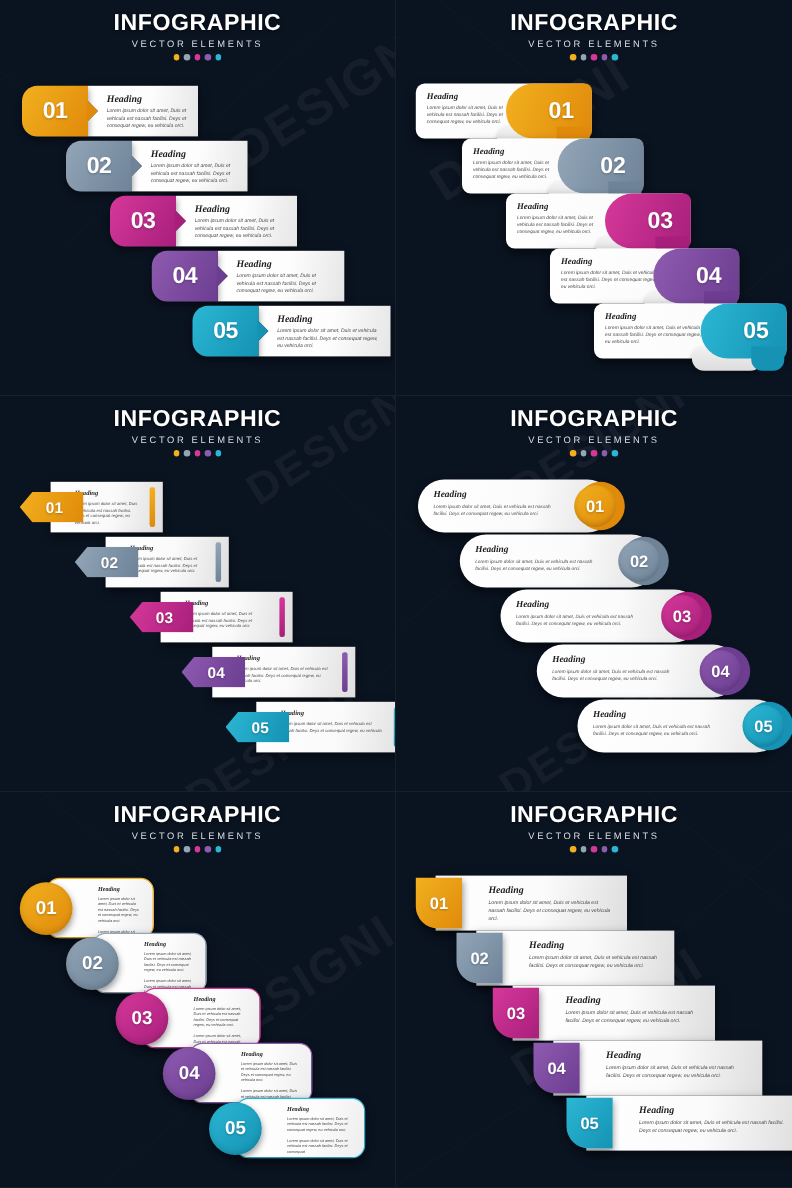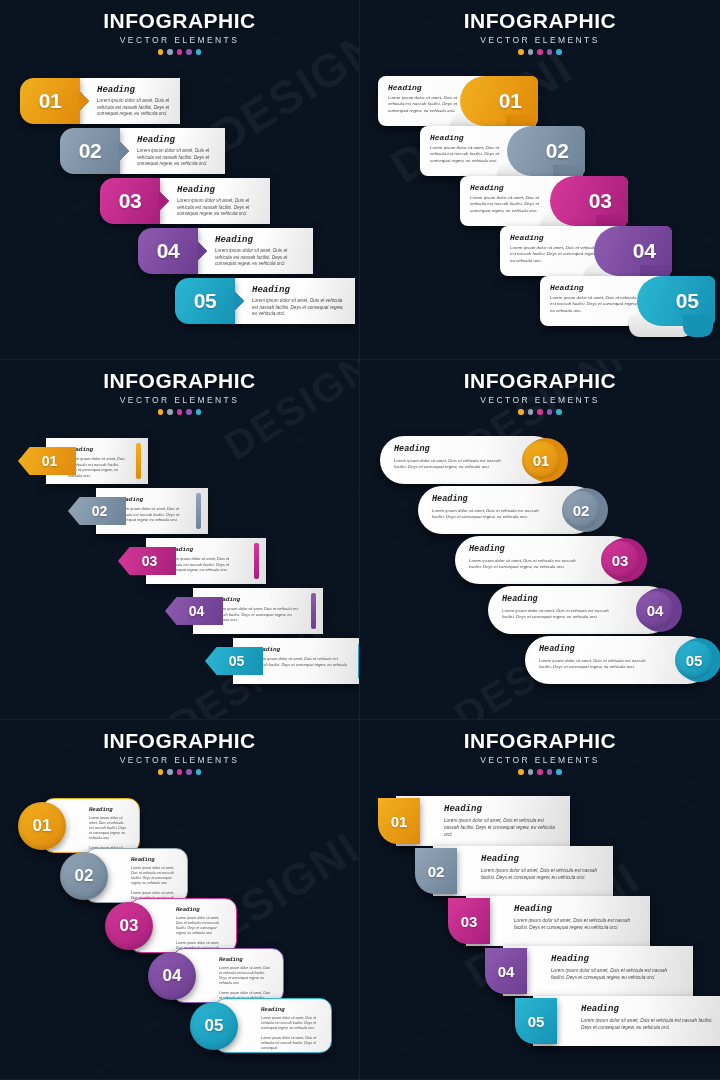--- a/index.html
+++ b/index.html
@@ -51,21 +51,21 @@
   .hdr .s {
     color:#d7dde4; font-size:8.5px; letter-spacing:2.4px; margin-top:2px;
     font-weight:400;
   }
   .dots { margin-top:4px; display:flex; justify-content:center; gap:4px; }
   .dots i { width:5.5px; height:5.5px; border-radius:50%; display:block; }
 
   
   .hd {
     font-style:italic; font-weight:700; color:#1c1c1c;
-    font-family:Liberation Mono, monospace;
+    font-family:Liberation Serif, serif;
   }
   .bd {
     font-style:italic; color:#4a4a4a; line-height:1.45;
     font-family:"Liberation Sans", sans-serif;
   }
 
   
   .p1 .row { position:absolute; height:46px; display:flex; }
   .p1 .numbox {
     width:60px; position:relative; z-index:2;

